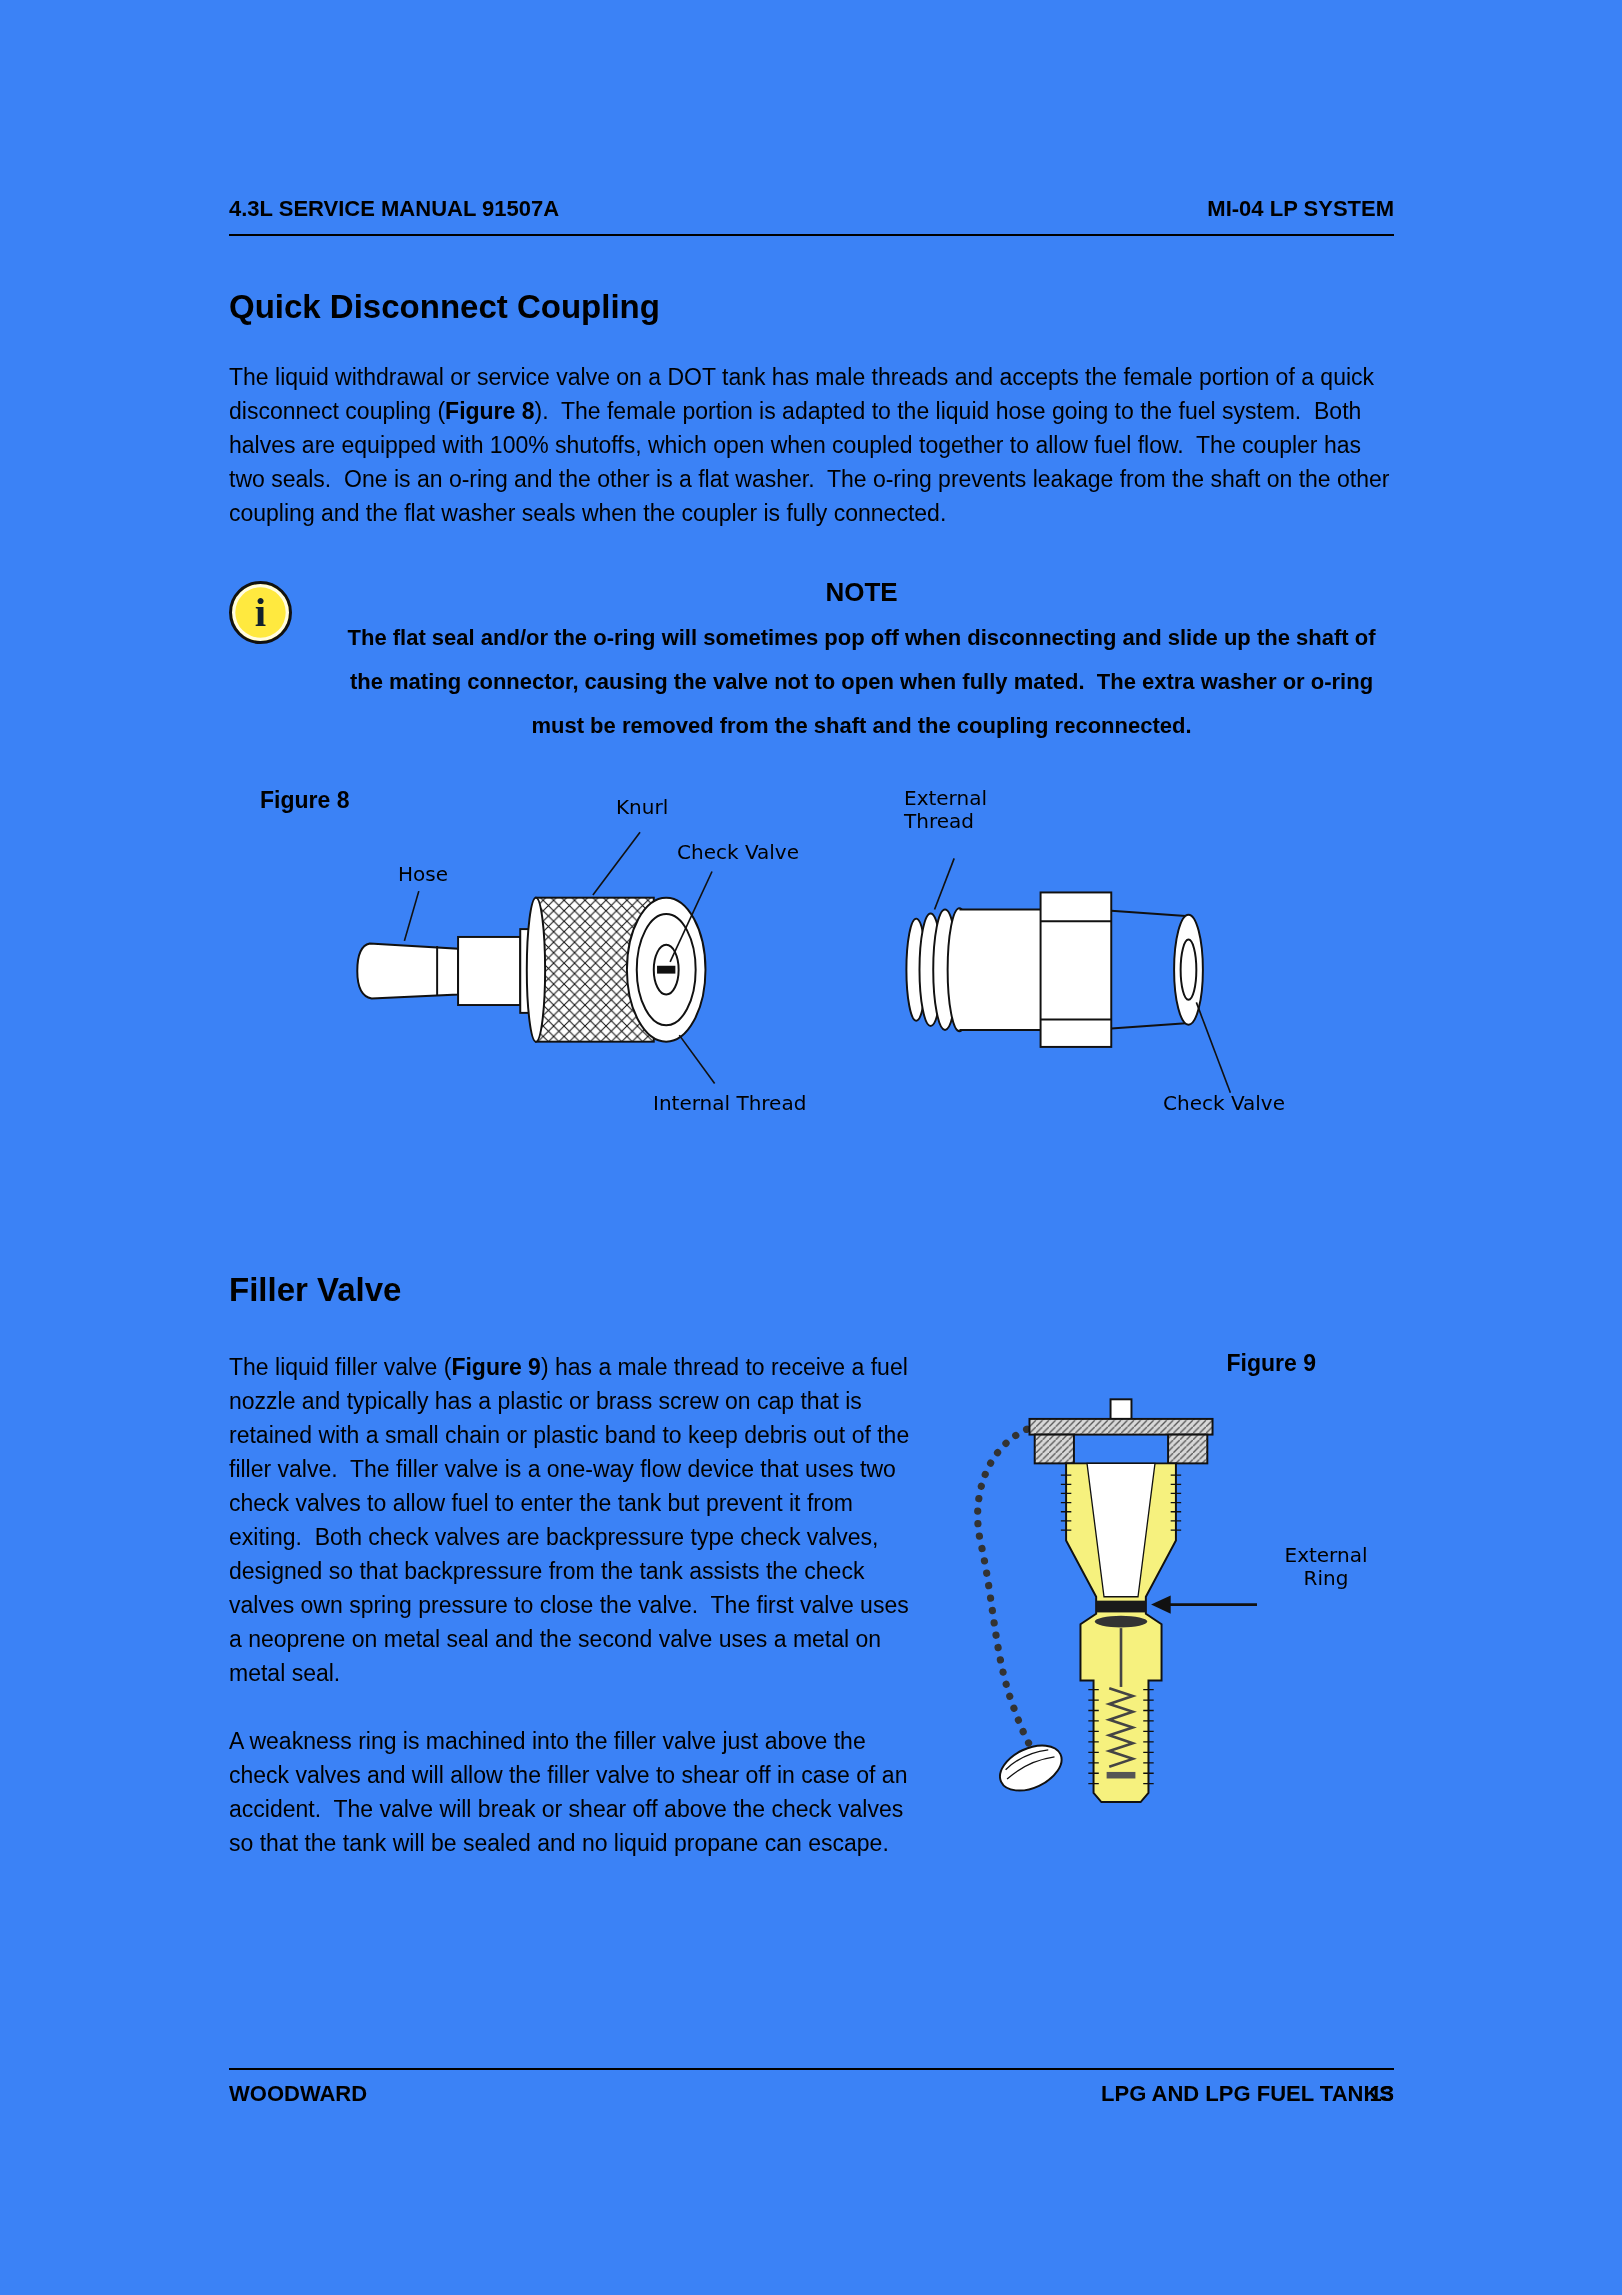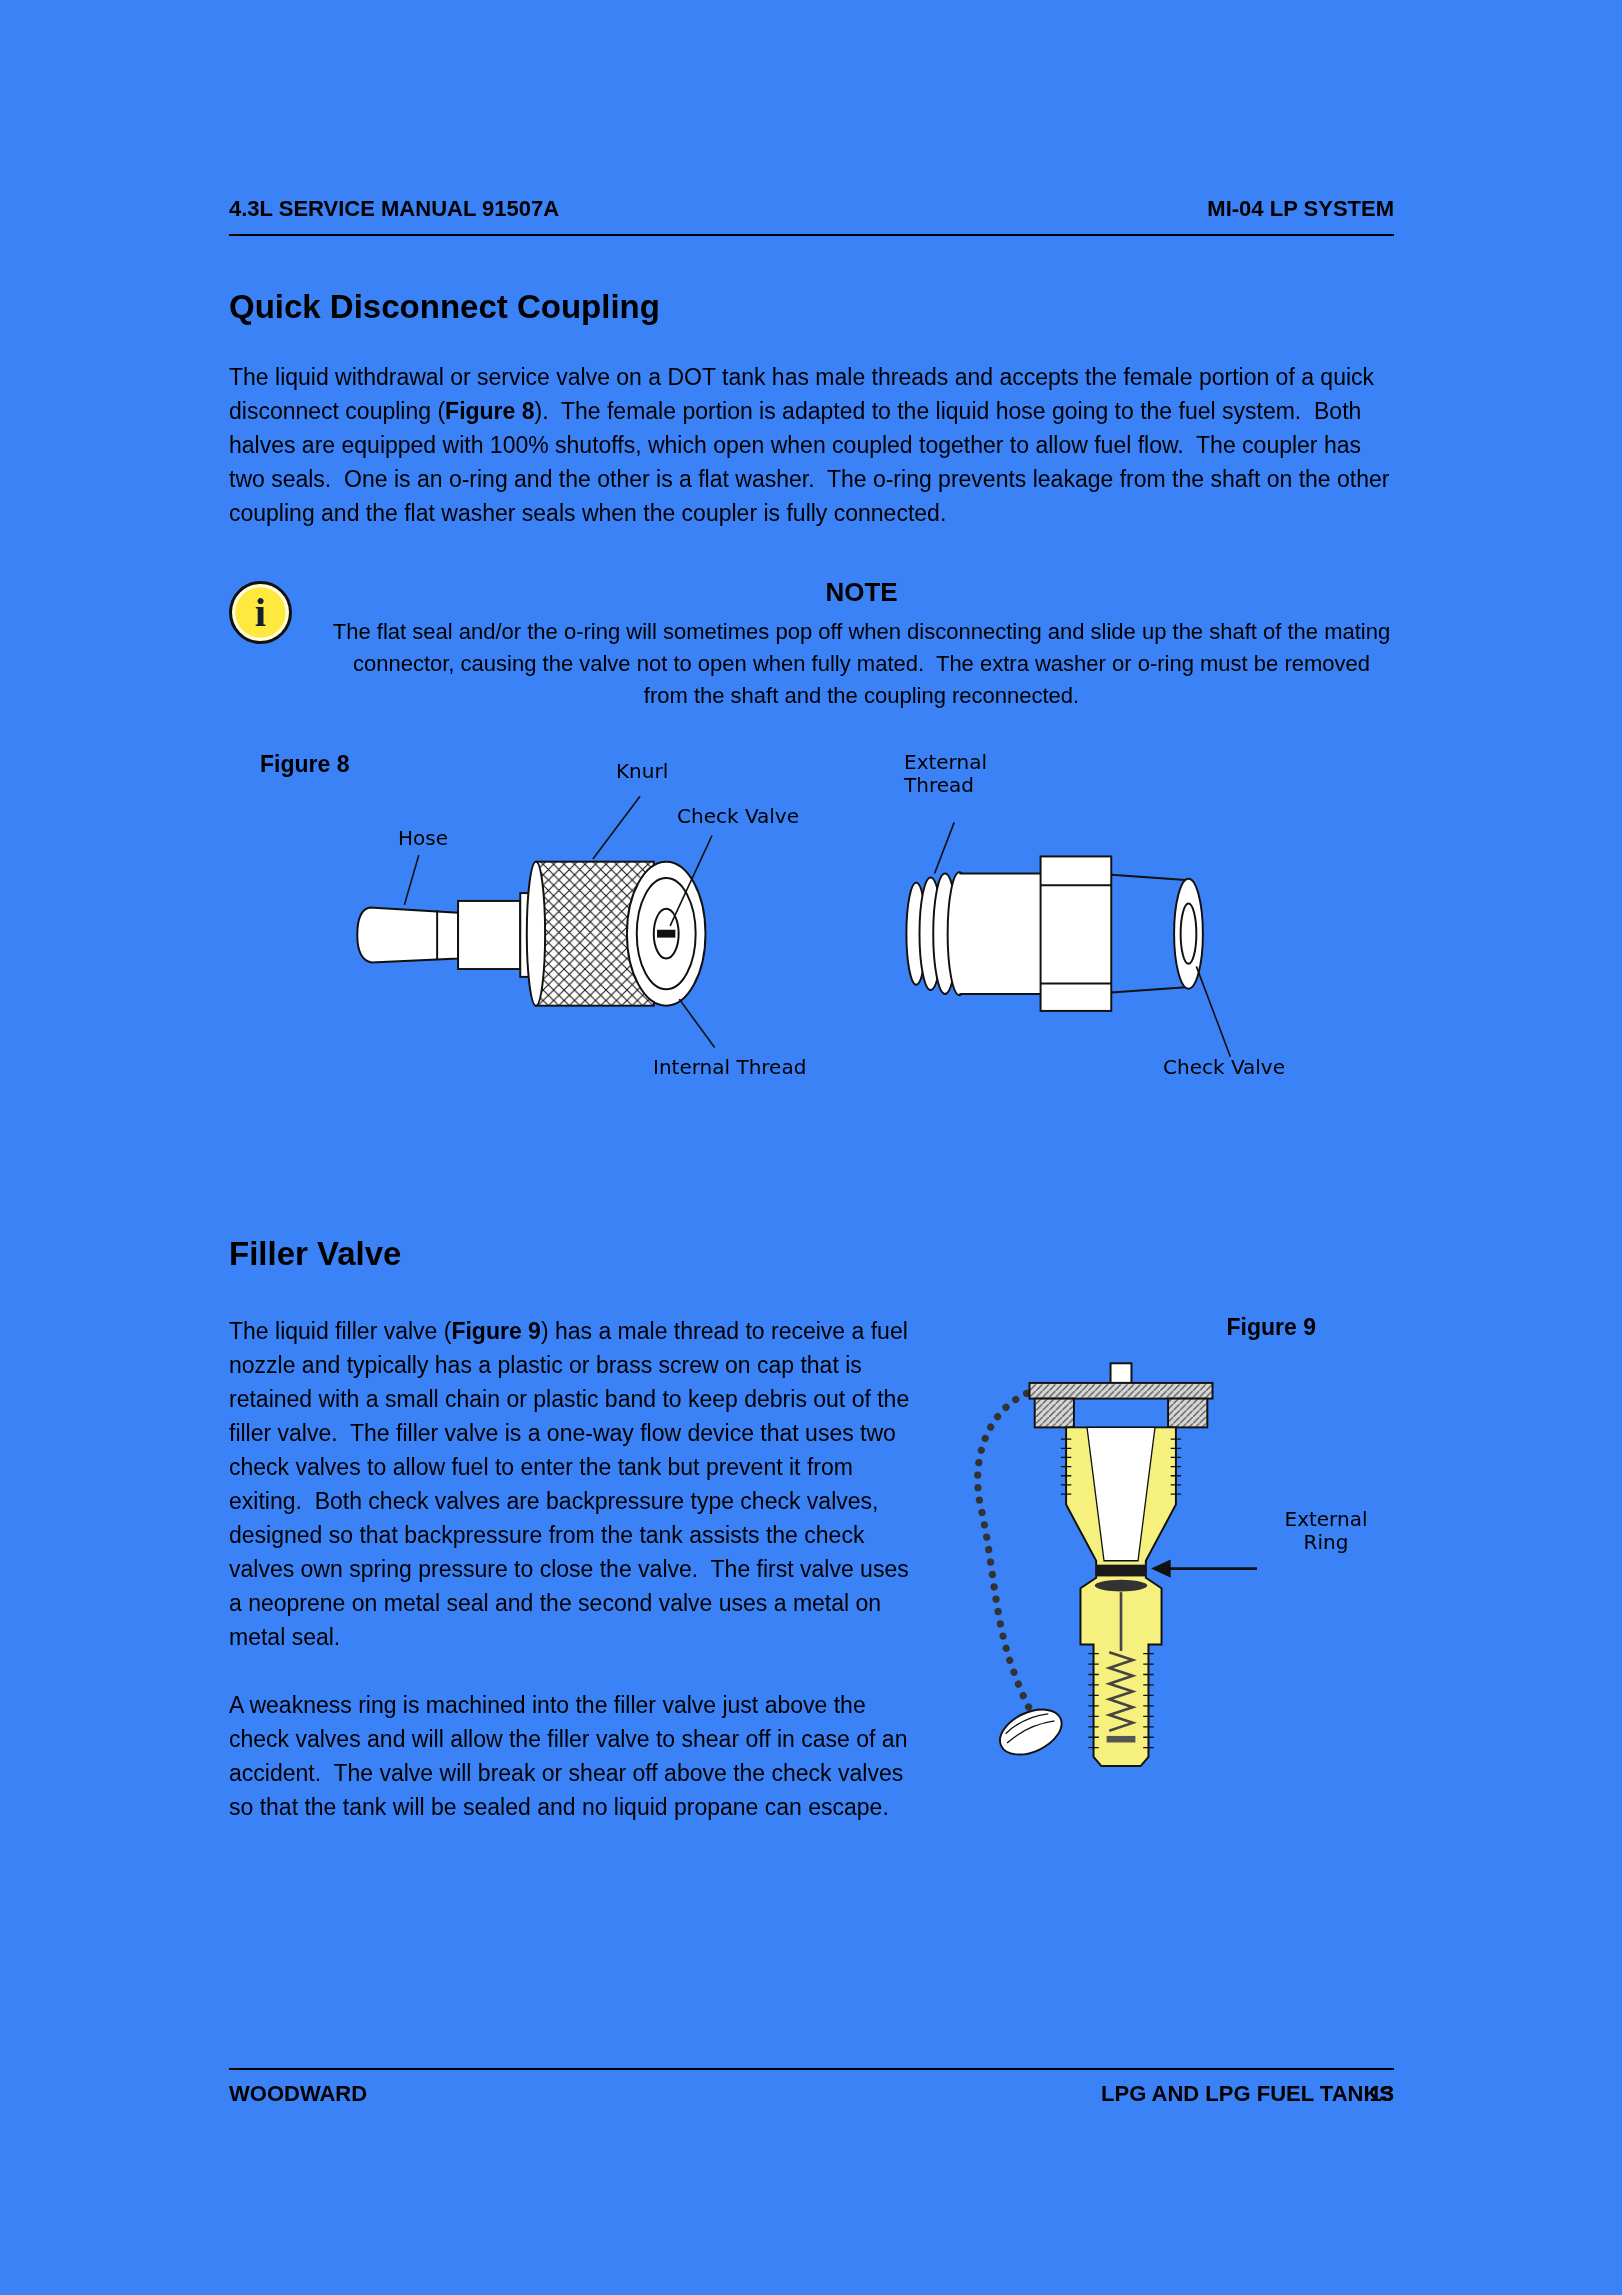--- a/index.html
+++ b/index.html
@@ -24,21 +24,21 @@
   
   .note-row { margin:47px 229px 0; display:flex; }
   .note-icon { flex:0 0 63px; width:63px; height:63px; border-radius:50%;
                background:var(--icon-yellow,#ffe93f); border:3.3px solid #111;
                box-shadow: inset 0 0 0 3.3px rgba(255,255,255,.85);
                display:flex; align-items:center; justify-content:center;
                font-family:"Liberation Serif", serif; font-weight:bold;
                font-size:41px; color:#10202c; margin-top:3.9px; }
   .note-content { margin-left:37px; flex:1;text-align:center; }
   .note-heading { font-size:26px; font-weight:bold; }
-  .note-text { font-weight:normal; font-size:22px; line-height:32px; margin-top:7.9px; white-space:pre-wrap; }
+  .note-text { font-weight:bold; font-size:22px; line-height:44px; margin-top:7.9px; white-space:pre-wrap; }
   
   .figure8 { position:relative; margin:39px 229px 0; height:386px; }
   .fig-label { font-weight:bold; font-size:23px; }
   .fig8-label { position:absolute; left:31px; top:0; }
   .fig8-svg { position:absolute; left:0; top:19.6px; }
   .callout { position:absolute; font-family:"DejaVu Sans", sans-serif; font-size:20px;
              line-height:23.6px; white-space:pre-line; }
   .co-knurl { left:387px; top:9.2px; }
   .co-cv-left { left:448px; top:54px; }
   .co-hose { left:169px; top:76px; }

